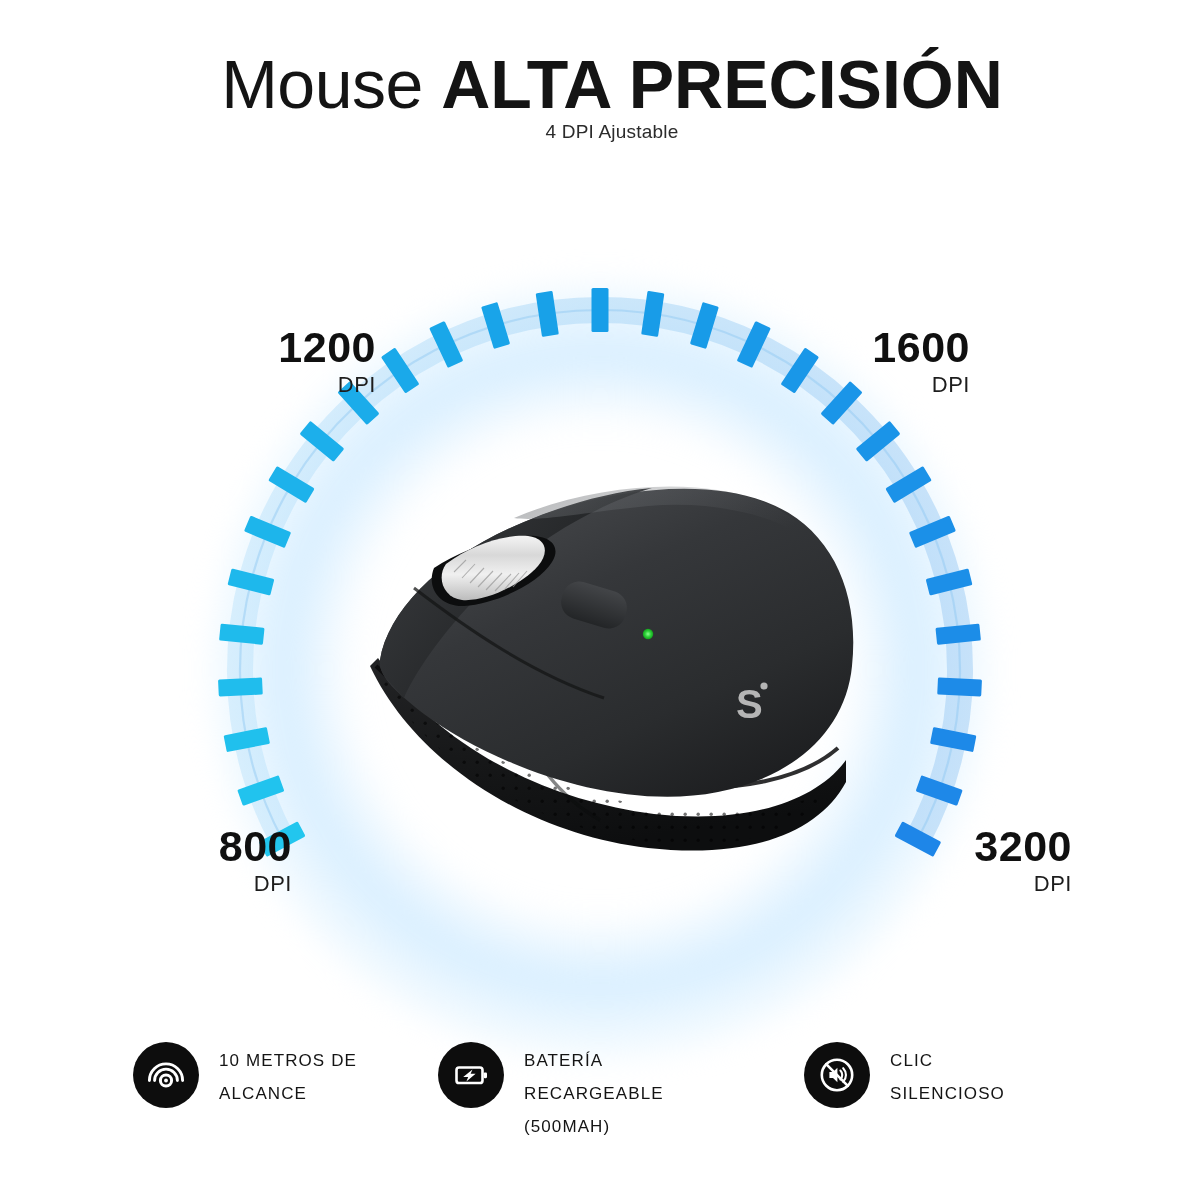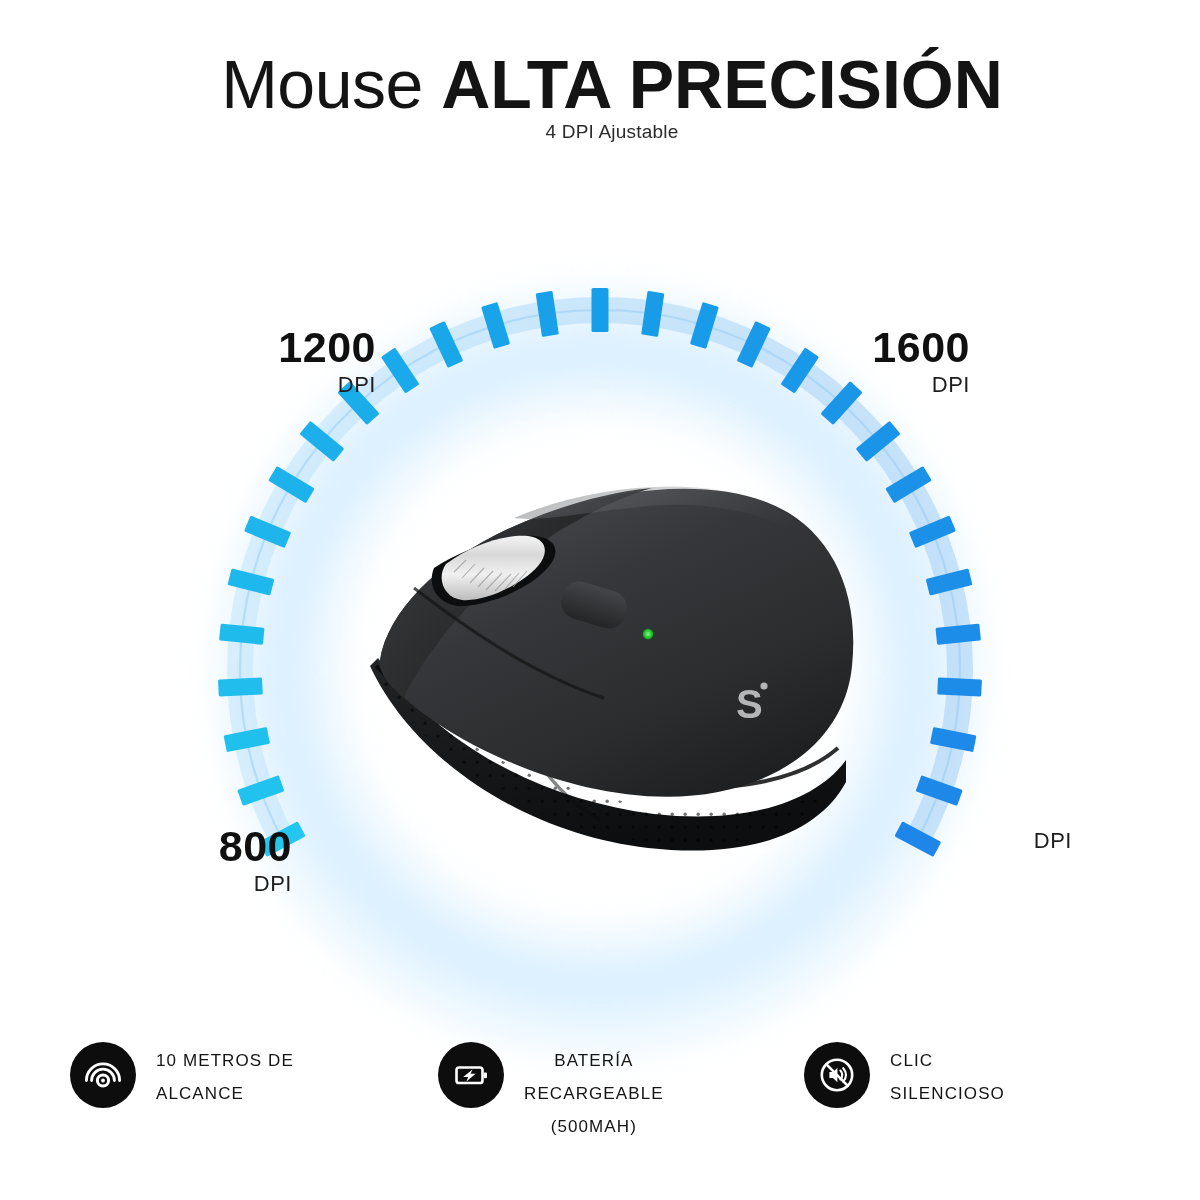--- a/index.html
+++ b/index.html
@@ -83,22 +83,22 @@
     flex:0 0 auto;
     width:66px; height:66px; border-radius:50%;
     background:#0d0d0d;
     display:flex; align-items:center; justify-content:center;
   }
   .feature .ftext {
     font-size:17px; font-weight:400; letter-spacing:1.1px;
     color:#141414; line-height:1.95; padding-top:2px;
   }
   .feature .ftext span { display:block; }
-  .f1 { justify-content:flex-start; padding-left:10px; }
-  .f2 { justify-content:flex-start; padding-left:18px;text-align:center; }
+  .f1 { justify-content:center; padding-left:10px; }
+  .f2 { justify-content:flex-start; padding-left:18px; }
   .f3 { justify-content:flex-start; padding-left:24px; }
 </style>
 </head>
 <body>
 
 <div class="header">
   <div class="title">
     <span class="thin">Mouse </span><span class="strong">ALTA PRECISIÓN</span>
   </div>
   <div class="subtitle">4 DPI Ajustable</div>
@@ -163,20 +163,21 @@
   </div>
   <div class="dpi-label lbl-1600">
     <div class="num">1600</div>
     <div class="unit">DPI</div>
   </div>
   <div class="dpi-label lbl-800">
     <div class="num">800</div>
     <div class="unit">DPI</div>
   </div>
   <div class="dpi-label lbl-3200">
+    <div class="num">3200</div>
     <div class="unit">DPI</div>
   </div>
 
   <div class="mouse-wrap">
     <svg width="570" height="420" viewBox="0 0 570 420">
       <defs>
         <linearGradient id="bodyTop" x1="0.15" y1="0" x2="0.85" y2="1">
           <stop offset="0%" stop-color="#4a4c4f"></stop>
           <stop offset="35%" stop-color="#35373a"></stop>
           <stop offset="70%" stop-color="#2a2c2e"></stop>

